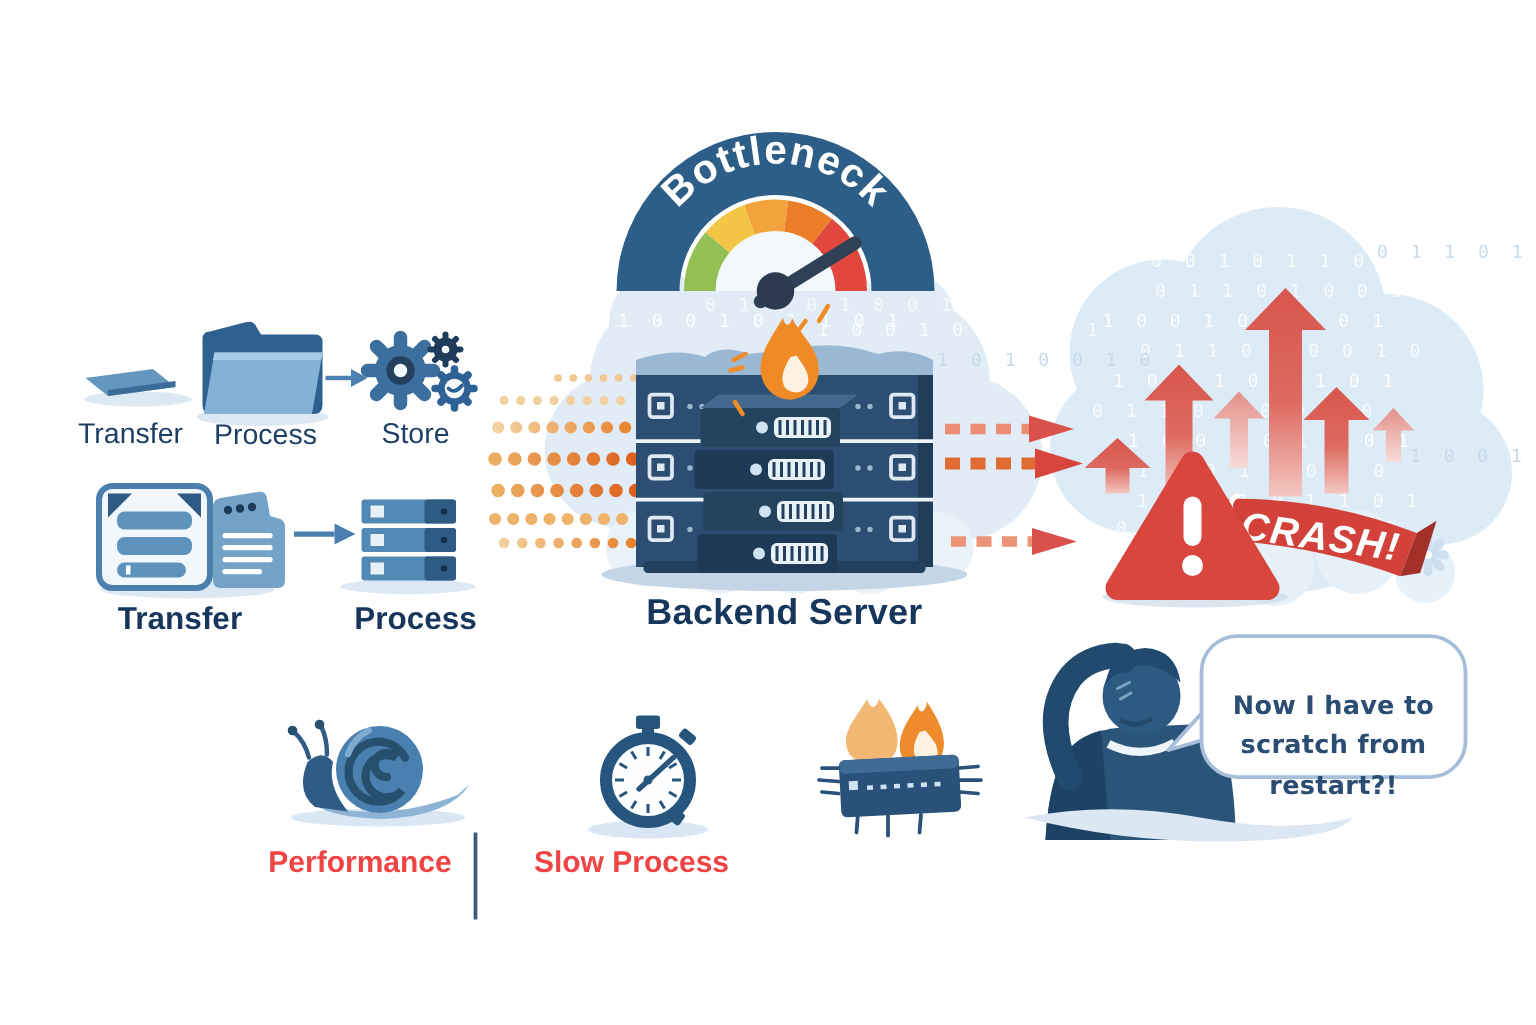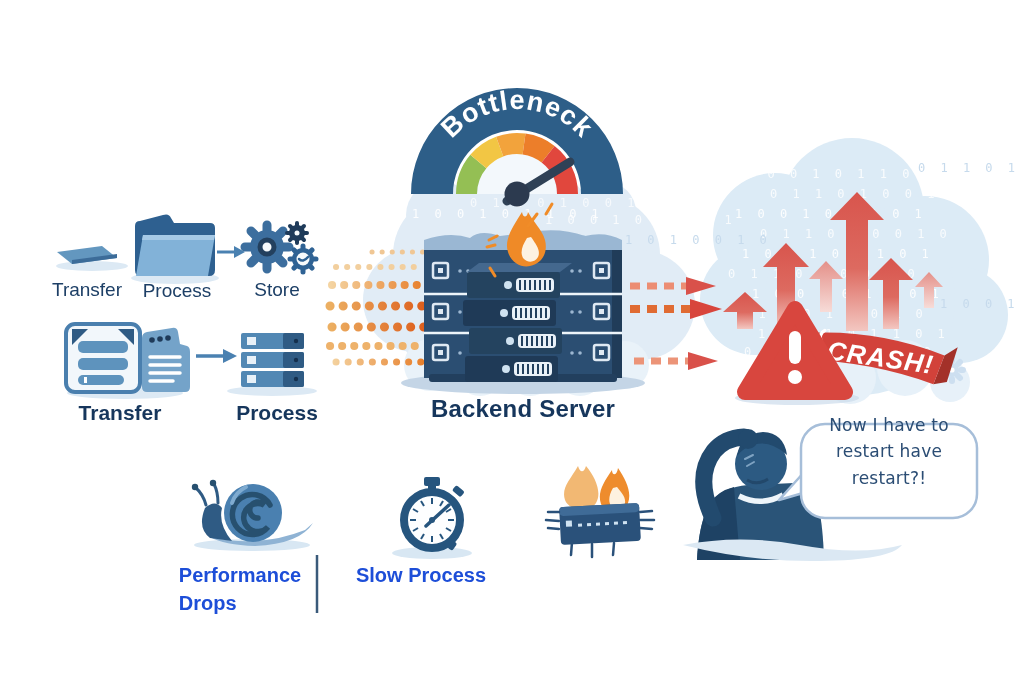--- a/index.html
+++ b/index.html
@@ -4,23 +4,23 @@
 <style>
   html,body{margin:0;padding:0;background:#fff;}
   .stage{position:relative;width:1024px;height:683px;background:#ffffff;overflow:hidden;
          font-family:"Liberation Sans",sans-serif;}
   .stage svg{position:absolute;left:0;top:0;}
   .lbl{position:absolute;transform:translateX(-50%);white-space:nowrap;
        color:#1d3f66;}
   .lbl-sm{font-size:19px;font-weight:500;}
   .lbl-bold{font-size:21px;font-weight:700;color:#16365c;}
   .lbl-xl{font-size:24px;font-weight:700;color:#16365c;letter-spacing:.2px;}
-  .lbl-sym{font-size:20px;font-weight:600;color:#1d4ed8;line-height:1.42;}
-  .bubble-text{position:absolute;left:805px;top:412px;width:168px;text-align:center;
-       font-family:"DejaVu Sans",sans-serif;font-size:17px;font-weight:400;color:#2b4d74;
+  .lbl-sym{font-size:20px;font-weight:600;color:#ef4444;line-height:1.42;}
+  .bubble-text{position:absolute;left:805px;top:458px;width:168px;text-align:center;
+       font-family:"DejaVu Sans",sans-serif;font-size:17px;font-weight:700;color:#2b4d74;
        line-height:1.55;letter-spacing:.2px;}
   .noise{font-family:"DejaVu Sans Mono",monospace;font-size:12px;letter-spacing:4px;}
 </style>
 </head>
 <body>
 
 <div class="stage">
 <svg width="1024" height="683" viewBox="0 0 1024 683">
   <defs>
     <linearGradient id="dotGradA" gradientUnits="userSpaceOnUse" x1="330" y1="0" x2="424" y2="0">
@@ -399,24 +399,23 @@
 
 <div class="lbl lbl-sm" style="left:87px;top:279px">Transfer</div>
 <div class="lbl lbl-sm" style="left:177px;top:280px">Process</div>
 <div class="lbl lbl-sm" style="left:277px;top:279px">Store</div>
 <div class="lbl lbl-bold" style="left:120px;top:401px">Transfer</div>
 <div class="lbl lbl-bold" style="left:277px;top:401px">Process</div>
 <div class="lbl lbl-xl" style="left:523px;top:395px">Backend Server</div>
 
 <div class="lbl lbl-sym" style="left:240px;top:561px">
   <div>Performance</div>
-  <div>Drops</div>
 </div>
 <div class="lbl lbl-sym" style="left:421px;top:561px">
   <div>Slow Process</div>
 </div>
 
 <div class="bubble-text">
   <div>Now I have to</div>
-  <div>restart have</div>
+  <div>scratch from</div>
   <div>restart?!</div>
 </div>
 </div>
 
 </body></html>

